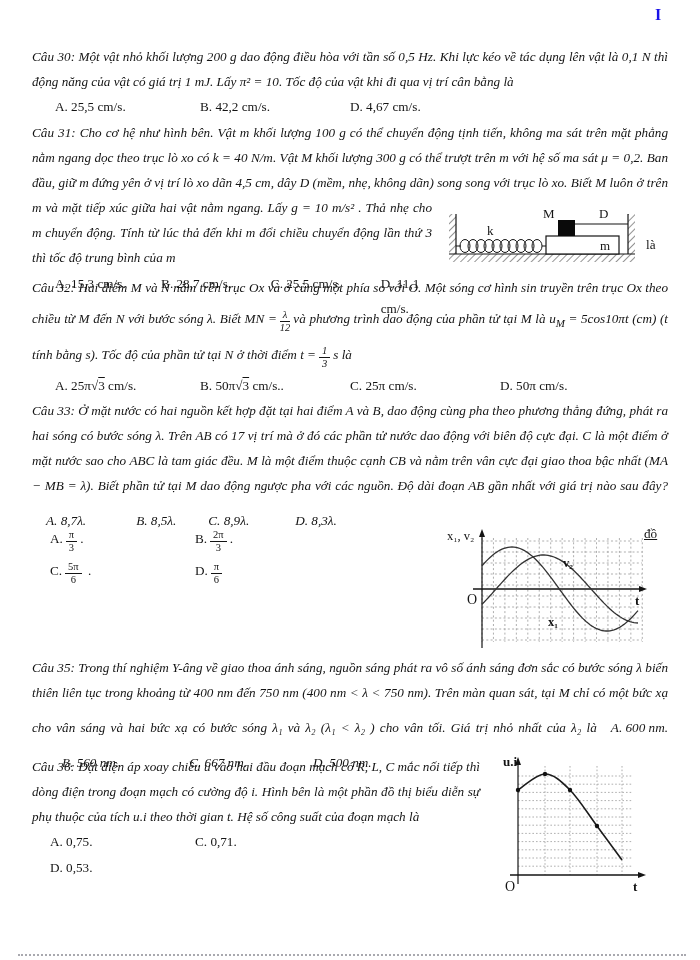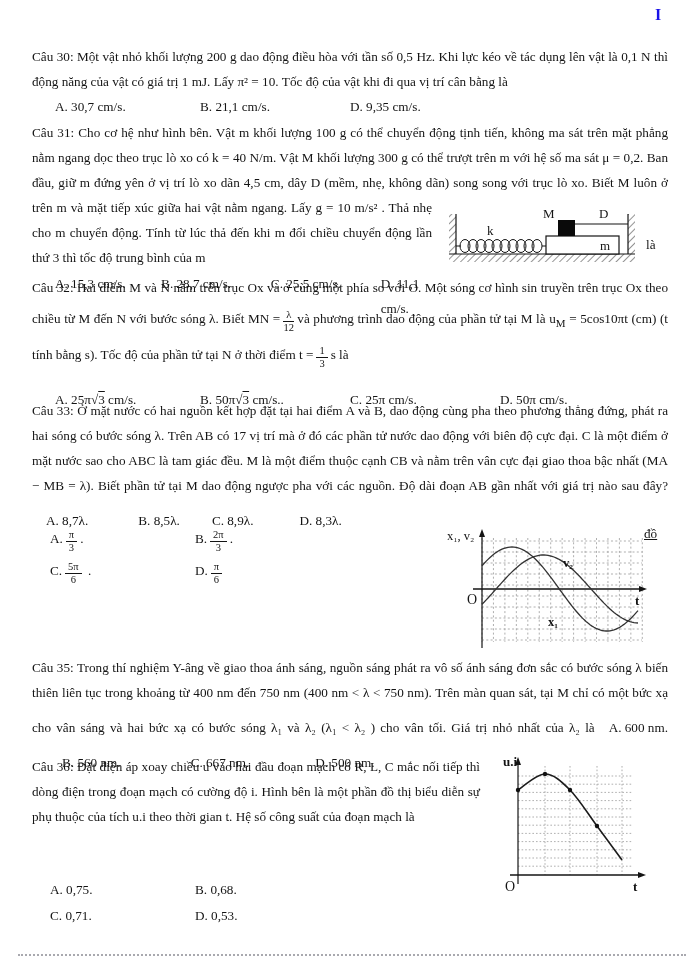--- a/index.html
+++ b/index.html
@@ -1,27 +1,27 @@
 <!DOCTYPE html>
 <html><head>
 <meta charset="utf-8">
 <style>
   html,body{margin:0;padding:0;background:#ffffff;}
   .page{position:relative;width:700px;height:960px;background:#fff;overflow:hidden;
         font-family:"Liberation Serif","DejaVu Serif",serif;font-size:13.2px;color:#141414;}
   .q{position:absolute;left:32px;width:636px;}
   #q30{top:44px}#q31{top:120px}#q32{top:272px}#q33{top:398px}#q34{top:521px}#q35{top:655px}#q36{top:754px}
-  p.body{margin:0;text-align:justify;line-height:25px;}
+  p.body{margin:0;text-align:justify;line-height:25px;font-style:italic;}
   #q32 p.body{line-height:31px;}
   .w410{width:410px}.w448{width:448px}
   .fl1{float:right;width:0;height:75px;}
   .fl2{float:right;clear:right;width:236px;height:82px;}
   .opts4{display:flex;padding-left:23px;line-height:25px;}
   .opts4 span:nth-child(1){width:145px}.opts4 span:nth-child(2){width:150px}.opts4 span:nth-child(3){width:150px}
-  .optsgrid{display:grid;grid-template-columns:145px auto;padding-left:18px;width:350px;margin-top:48px;}
+  .optsgrid{display:grid;grid-template-columns:145px auto;padding-left:18px;width:350px;}
   .lh32{line-height:32px}.lh26{line-height:26px}
   .frac{display:inline-block;vertical-align:-0.75em;text-align:center;font-size:10.5px;line-height:1.1;margin:0 3px;}
   .frac .fn{display:block;border-bottom:1px solid #141414;padding:0 3px;}
   .frac .fd{display:block;text-align:center;}
   .radtop{text-decoration:overline;}
   .iopt{display:inline-block;margin-top:10px;}
   .absword{position:absolute;line-height:25px;}
   #after-fig31{left:646px;top:232px;}
   #after-fig34{left:644px;top:521px;text-decoration:underline;}
   .corner-i{position:absolute;left:655px;top:6px;color:#1a12e8;font-weight:bold;font-size:16px;}
@@ -35,23 +35,23 @@
 </head>
 <body>
 
 <div class="page">
 
   <span class="corner-i">I</span>
 
   <div class="q" id="q30">
     <p class="body">Câu 30: Một vật nhỏ khối lượng 200 g dao động điều hòa với tần số 0,5 Hz. Khi lực kéo về tác dụng lên vật là 0,1 N thì động năng của vật có giá trị 1 mJ. Lấy π² = 10. Tốc độ của vật khi đi qua vị trí cân bằng là</p>
     <div class="opts4">
-      <span>A. 30,7 cm/s.</span>
-      <span>B. 21,1 cm/s.</span>
-      <span>D. 9,35 cm/s.</span>
+      <span>A. 25,5 cm/s.</span>
+      <span>B. 42,2 cm/s.</span>
+      <span>D. 4,67 cm/s.</span>
     </div>
   </div>
 
   <div class="q" id="q31">
     <p class="body"><span class="fl1"></span><span class="fl2"></span><span>Câu 31: Cho cơ hệ như hình bên. Vật m khối lượng 100 g có thể chuyển động tịnh tiến, không ma sát trên mặt phẳng nằm ngang dọc theo trục lò xo có k = 40 N/m. Vật M khối lượng 300 g có thể trượt trên m với hệ số ma sát μ = 0,2. Ban đầu, giữ m đứng yên ở vị trí lò xo dãn 4,5 cm, dây D (mềm, nhẹ, không dãn) song song với trục lò xo. Biết M luôn ở trên m và mặt tiếp xúc giữa hai vật nằm ngang. Lấy g = 10 m/s² . Thả nhẹ cho m chuyển động. Tính từ lúc thả đến khi m đổi chiều chuyển động lần thứ 3 thì tốc độ trung bình của m</span></p>
     <div class="opts4" style="margin-top:1px">
       <span>A. 15,3 cm/s.</span>
       <span>B. 28,7 cm/s.</span>
       <span>C. 25,5 cm/s.</span>
       <span>D. 11,1 cm/s.</span>
@@ -89,21 +89,21 @@
     <rect x="181" y="10" width="7" height="40" fill="url(#hatch)"></rect>
     <line x1="181" y1="10" x2="181" y2="50" stroke="#141414" stroke-width="1.2"></line>
     <text x="40" y="31" font-size="13">k</text>
     <text x="96" y="14" font-size="13">M</text>
     <text x="152" y="14" font-size="13">D</text>
     <text x="153" y="46" font-size="13">m</text>
   </svg>
 
   <div class="q" id="q32">
     <p class="body"><span>Câu 32: Hai điểm M và N nằm trên trục Ox và ở cùng một phía so với O. Một sóng cơ hình sin truyền trên trục Ox theo chiều từ M đến N với bước sóng λ. Biết MN =</span><span class="frac"><span class="fn">λ</span><span class="fd">12</span></span><span>và phương trình dao động của phần tử tại M là u</span><sub>M</sub> <span>= 5cos10πt (cm) (t tính bằng s). Tốc độ của phần tử tại N ở thời điểm t =</span><span class="frac"><span class="fn">1</span><span class="fd">3</span></span><span>s là</span></p>
-    <div class="opts4" style="margin-top:17px">
+    <div class="opts4" style="margin-top:3px">
       <span><span>A. 25π</span><span>√</span><span class="radtop">3</span><span> cm/s.</span></span>
       <span><span>B. 50π</span><span>√</span><span class="radtop">3</span><span> cm/s..</span></span>
       <span><span>C. 25π cm/s.</span><span></span><span class="radtop"></span><span></span></span>
       <span><span>D. 50π cm/s.</span><span></span><span class="radtop"></span><span></span></span>
     </div>
   </div>
 
   <div class="q" id="q33">
     <p class="body"><span>Câu 33: Ở mặt nước có hai nguồn kết hợp đặt tại hai điểm A và B, dao động cùng pha theo phương thẳng đứng, phát ra hai sóng có bước sóng λ. Trên AB có 17 vị trí mà ở đó các phần tử nước dao động với biên độ cực đại. C là một điểm ở mặt nước sao cho ABC là tam giác đều. M là một điểm thuộc cạnh CB và nằm trên vân cực đại giao thoa bậc nhất (MA − MB = λ). Biết phần tử tại M dao động ngược pha với các nguồn. Độ dài đoạn AB gần nhất với giá trị nào sau đây?</span><span class="iopt" style="margin-left:14px">A. 8,7λ.</span><span class="iopt" style="margin-left:50px">B. 8,5λ.</span><span class="iopt" style="margin-left:32px">C. 8,9λ.</span><span class="iopt" style="margin-left:46px">D. 8,3λ.</span></p>
   </div>
@@ -162,21 +162,20 @@
   </svg>
 
   <div class="q" id="q35">
     <p class="body"><span>Câu 35: Trong thí nghiệm Y-âng về giao thoa ánh sáng, nguồn sáng phát ra vô số ánh sáng đơn sắc có bước sóng λ biến thiên liên tục trong khoảng từ 400 nm đến 750 nm (400 nm &lt; λ &lt; 750 nm). Trên màn quan sát, tại M chỉ có một bức xạ cho vân sáng và hai bức xạ có bước sóng λ₁ và λ₂ (λ₁ &lt; λ₂ ) cho vân tối. Giá trị nhỏ nhất của λ₂ là</span><span class="iopt" style="margin-left:14px">A. 600 nm.</span><span class="iopt" style="margin-left:30px">B. 560 nm.</span><span class="iopt" style="margin-left:70px">C. 667 nm.</span><span class="iopt" style="margin-left:66px">D. 500 nm.</span></p>
   </div>
 
   <div class="q" id="q36">
     <p class="body w448">Câu 36: Đặt điện áp xoay chiều u vào hai đầu đoạn mạch có R, L, C mắc nối tiếp thì dòng điện trong đoạn mạch có cường độ i. Hình bên là một phần đồ thị biểu diễn sự phụ thuộc của tích u.i theo thời gian t. Hệ số công suất của đoạn mạch là</p>
     <div class="optsgrid lh26">
       <span>A. 0,75.</span>
-      <span>B. 0,68.</span>
       <span>C. 0,71.</span>
       <span>D. 0,53.</span>
     </div>
   </div>
 
   <svg class="figure" id="fig36" width="150" height="148" viewBox="0 0 150 148">
     <g id="fig36-grid">
         <line x1="16" y1="24" x2="131" y2="24" stroke="#9b9b9b" stroke-width="0.8" stroke-dasharray="1.6 2"></line>
         <line x1="16" y1="32.2" x2="131" y2="32.2" stroke="#9b9b9b" stroke-width="0.8" stroke-dasharray="1.6 2"></line>
         <line x1="16" y1="40.4" x2="131" y2="40.4" stroke="#9b9b9b" stroke-width="0.8" stroke-dasharray="1.6 2"></line>

